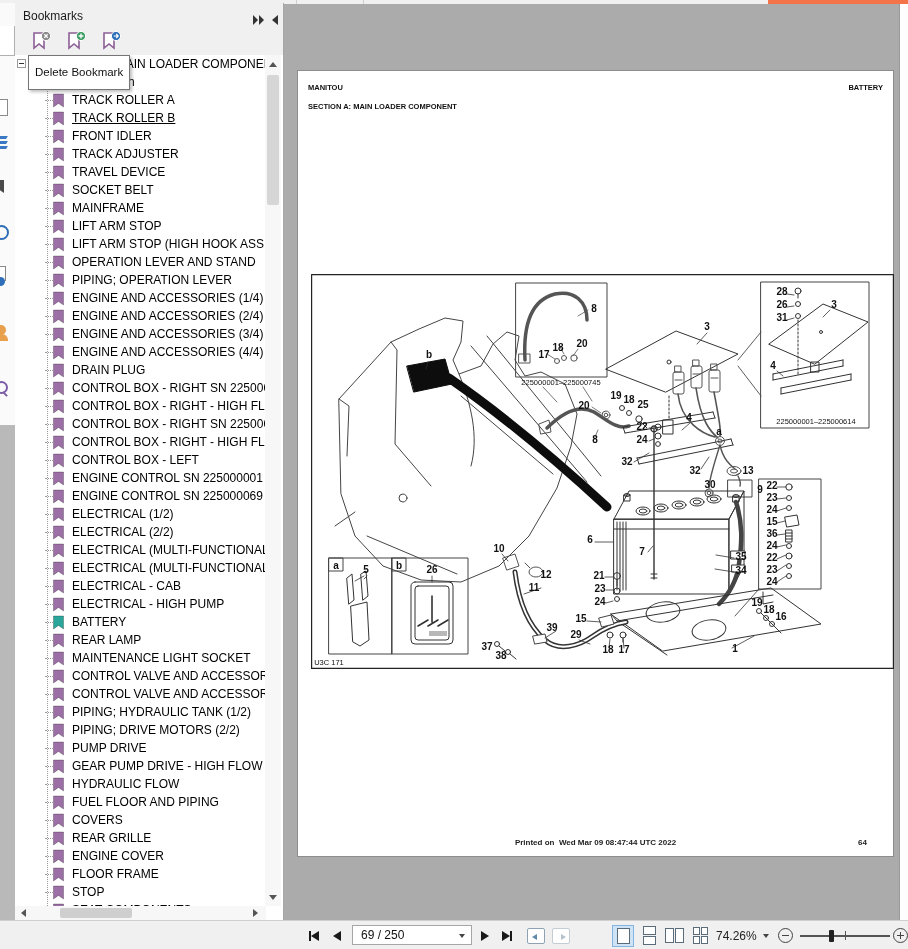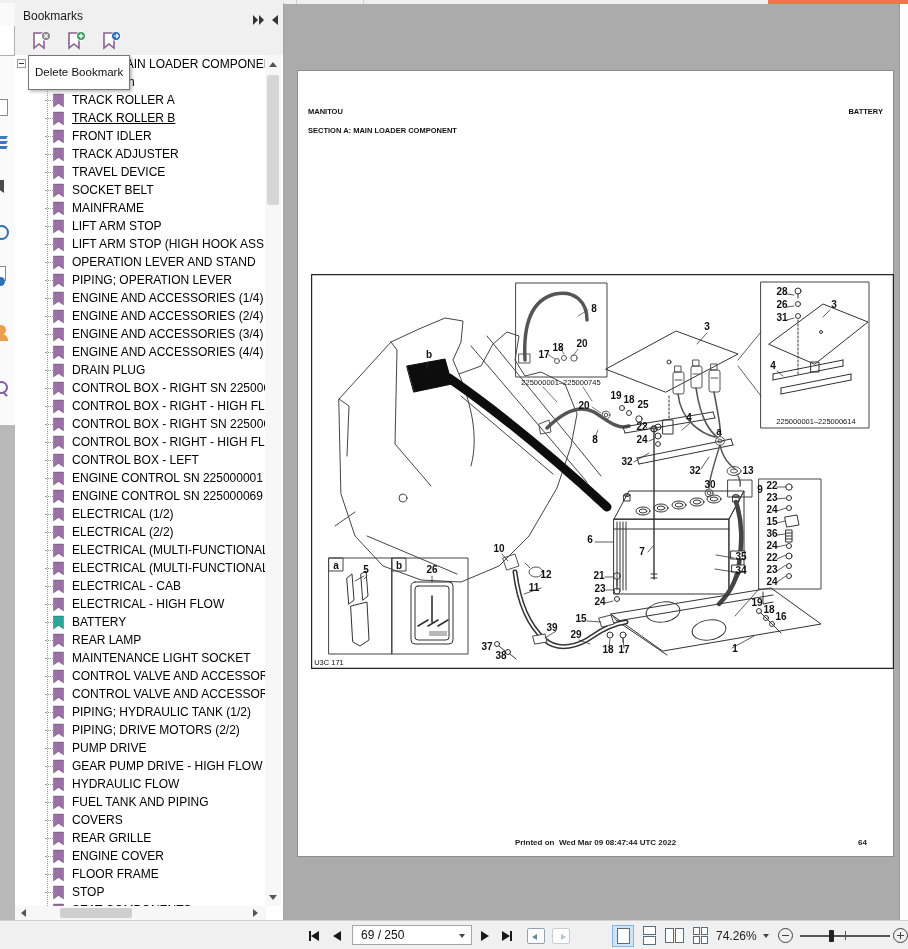--- a/index.html
+++ b/index.html
@@ -54,21 +54,21 @@
   .sc-btn{position:absolute;width:14px;height:14px;display:flex;align-items:center;justify-content:center;}
   .tri{width:0;height:0;}
   .tri-up{border-left:4px solid transparent;border-right:4px solid transparent;border-bottom:5px solid #555;}
   .tri-dn{border-left:4px solid transparent;border-right:4px solid transparent;border-top:5px solid #555;}
   .tri-lf{border-top:4px solid transparent;border-bottom:4px solid transparent;border-right:5px solid #555;}
   .tri-rt{border-top:4px solid transparent;border-bottom:4px solid transparent;border-left:5px solid #555;}
   
   .doc-area{position:absolute;left:284px;top:4px;width:624px;height:916px;background:#ababab;}
   .doc-vscroll{position:absolute;left:615px;top:0;width:9px;height:916px;background:#fdfdfd;border-left:1px solid #9a9a9a;box-sizing:border-box;}
   .page{position:absolute;left:13px;top:66px;width:597px;height:787px;background:#fff;border:1px solid #8d8d8d;box-sizing:border-box;}
-  .pg-hdr{position:absolute;font-size:7.5px;font-weight:bold;color:#111;margin-top:24px;}
+  .pg-hdr{position:absolute;font-size:7.5px;font-weight:bold;color:#111;}
   .pg-footer{position:absolute;top:767px;width:100%;text-align:center;font-size:8px;font-weight:bold;color:#222;white-space:pre;}
   .pg-num{position:absolute;top:767px;right:26px;font-size:8px;font-weight:bold;color:#222;}
   .frame-svg{position:absolute;left:13px;top:203px;}
   .co{font-family:"Liberation Sans",sans-serif;font-size:10px;font-weight:bold;fill:#111;text-anchor:middle;}
   .co-s{font-size:7.5px;font-weight:normal;}
   
   .status-bar{position:absolute;left:0;top:920px;width:908px;height:29px;background:#f0f0f0;border-top:1px solid #cfcfcf;box-sizing:border-box;}
   .sb{position:absolute;top:0;height:29px;display:flex;align-items:center;}
   .nav-btn{display:flex;align-items:center;justify-content:center;width:18px;height:20px;}
   .nav-bar{width:2px;height:10px;background:#1a1a1a;}
@@ -366,21 +366,21 @@
     <svg class="bm-flag" width="13" height="15" viewBox="0 0 13 15">
               <path d="M1.5,1 h10 v13 l-5,-3.6 -5,3.6 Z" fill="currentColor" stroke="rgba(0,0,0,0.25)"></path>
             </svg>
     <span class="bm-label">ELECTRICAL - CAB</span>
   </div>
 
   <div class="bm-row child">
     <svg class="bm-flag" width="13" height="15" viewBox="0 0 13 15">
               <path d="M1.5,1 h10 v13 l-5,-3.6 -5,3.6 Z" fill="currentColor" stroke="rgba(0,0,0,0.25)"></path>
             </svg>
-    <span class="bm-label">ELECTRICAL - HIGH FLOW</span>
+    <span class="bm-label">ELECTRICAL - HIGH PUMP</span>
   </div>
 
   <div class="bm-row child selected">
     <svg class="bm-flag" width="13" height="15" viewBox="0 0 13 15">
               <path d="M1.5,1 h10 v13 l-5,-3.6 -5,3.6 Z" fill="currentColor" stroke="rgba(0,0,0,0.25)"></path>
             </svg>
     <span class="bm-label">BATTERY</span>
   </div>
 
   <div class="bm-row child">
@@ -443,21 +443,21 @@
     <svg class="bm-flag" width="13" height="15" viewBox="0 0 13 15">
               <path d="M1.5,1 h10 v13 l-5,-3.6 -5,3.6 Z" fill="currentColor" stroke="rgba(0,0,0,0.25)"></path>
             </svg>
     <span class="bm-label">HYDRAULIC FLOW</span>
   </div>
 
   <div class="bm-row child">
     <svg class="bm-flag" width="13" height="15" viewBox="0 0 13 15">
               <path d="M1.5,1 h10 v13 l-5,-3.6 -5,3.6 Z" fill="currentColor" stroke="rgba(0,0,0,0.25)"></path>
             </svg>
-    <span class="bm-label">FUEL TANK AND PIPING</span>
+    <span class="bm-label">FUEL FLOOR AND PIPING</span>
   </div>
 
   <div class="bm-row child">
     <svg class="bm-flag" width="13" height="15" viewBox="0 0 13 15">
               <path d="M1.5,1 h10 v13 l-5,-3.6 -5,3.6 Z" fill="currentColor" stroke="rgba(0,0,0,0.25)"></path>
             </svg>
     <span class="bm-label">COVERS</span>
   </div>
 
   <div class="bm-row child">

